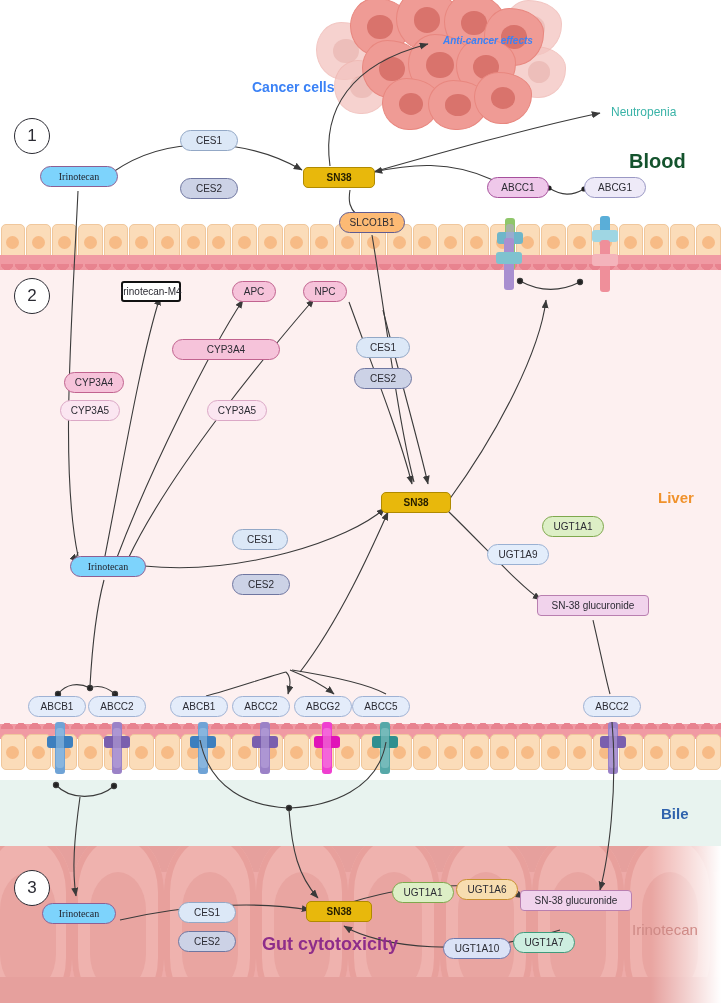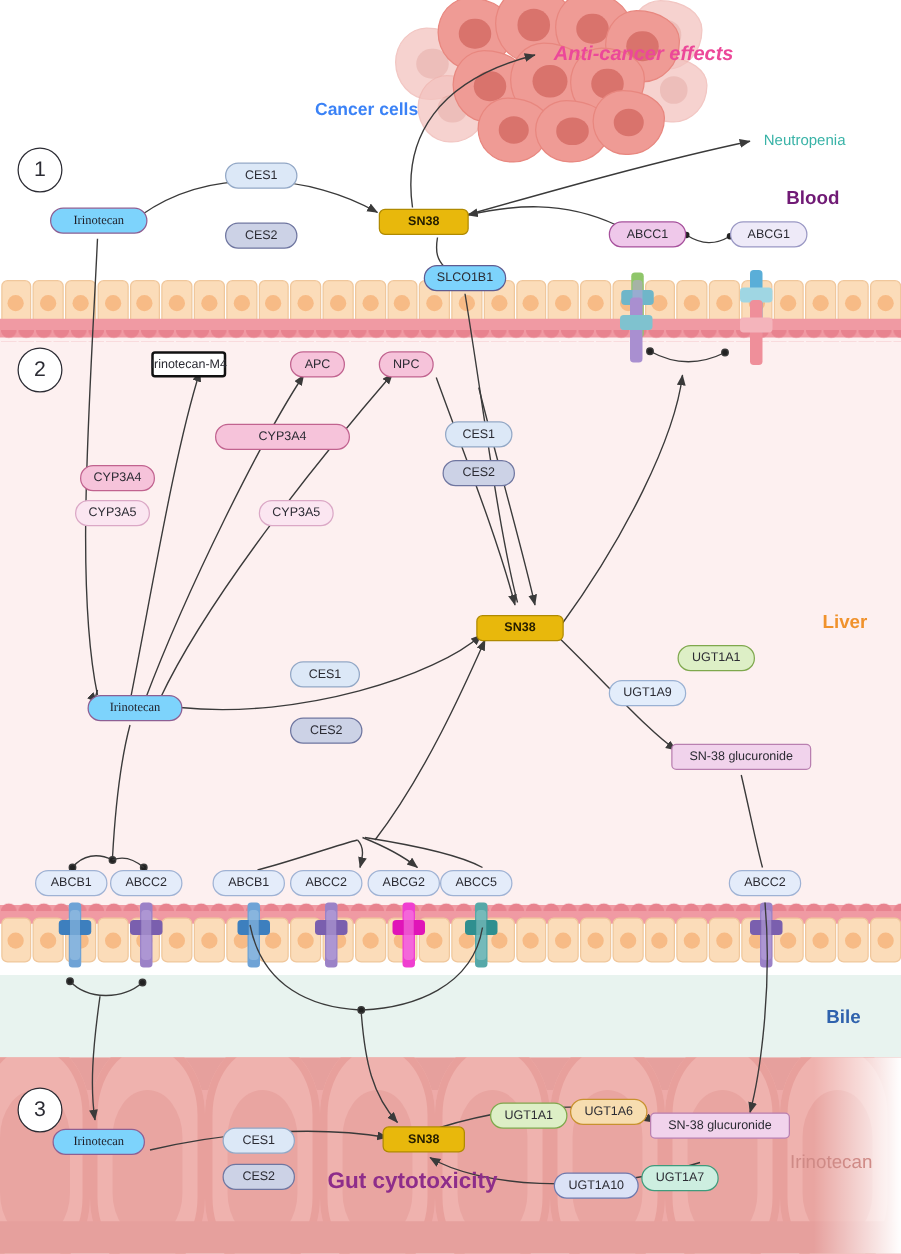--- a/index.html
+++ b/index.html
@@ -67,44 +67,44 @@
   .node.sq{border-radius:4px;}
   .node.irino{background:#7dd3fc;border-color:#8e5f93;color:#1f1f28;font-family:Liberation Serif, serif;}
   .node.sn38{background:#e8b80c;border-color:#b08a00;color:#241d00;border-radius:5px;font-weight:700;}
   .node.glu{background:#f1d3ec;border-color:#b97fb0;}
   .node.ces1{background:#dce8f7;border-color:#93a8c6;}
   .node.ces2{background:#ccd2e6;border-color:#6f76a0;}
   .node.cypdark{background:#f6c3da;border-color:#c1638f;}
   .node.cyplight{background:#fbe6f1;border-color:#dba8c6;}
   .node.abcc1{background:#efc8ea;border-color:#a6509c;}
   .node.abcg1{background:#eeeaf8;border-color:#9a98c4;}
-  .node.slco{background:#7dd3fc;border-color:#5f5b91;}
+  .node.slco{background:#fdba74;border-color:#5f5b91;}
   .node.abc{background:#e4ecfa;border-color:#9fb2d4;}
   .node.ugtgreen{background:#ddefc6;border-color:#7fa84d;}
   .node.ugtgold{background:#f7ddb0;border-color:#c8912f;}
   .node.ugtblue{background:#dbe2f6;border-color:#6f79ad;}
   .node.ugtmint{background:#cdeee0;border-color:#3f9b7c;}
   .node.ugtpale{background:#e3edfb;border-color:#9ab1d3;}
   .node.m4{background:#ffffff;border-color:#111111;border-radius:3px;border-width:2px;}
 
   
   .step{position:absolute;width:34px;height:34px;border-radius:50%;
         border:1.6px solid #2b2b33;background:#ffffff;
         display:flex;align-items:center;justify-content:center;
         font-size:17px;color:#2b2b33;}
 
   
   .tag{position:absolute;font-weight:700;white-space:nowrap;}
-  #tag-blood{font-size:15px;color:#701a75;}
+  #tag-blood{font-size:20px;color:#14532d;}
   #tag-liver{font-size:15px;color:#f0922c;}
   #tag-bile{font-size:15px;color:#2f62ad;}
   #tag-intestine{font-size:15px;color:#cf8a86;font-weight:400;}
   #tag-cancer{font-size:14px;color:#3b82f6;}
   #tag-neutro{font-size:12px;color:#39b3a7;font-weight:400;}
-  #tag-anti{font-size:16px;color:#ec4899;font-style:italic;}
+  #tag-anti{font-size:10px;color:#3b82f6;font-style:italic;}
   #tag-gut{font-size:18px;color:#8e2d8a;}
 
   
   .chan{position:absolute;width:26px;height:52px;}
   .chan b,.chan s,.chan u{position:absolute;display:block;}
   .chan b{left:8px;top:0;width:10px;height:52px;border-radius:3px;}
   .chan s{left:0;top:14px;width:26px;height:12px;border-radius:3px;}
   .chan u{left:9px;top:6px;width:8px;height:40px;border-radius:3px;opacity:.55;}
   svg{position:absolute;left:0;top:0;overflow:visible;}
 </style>

